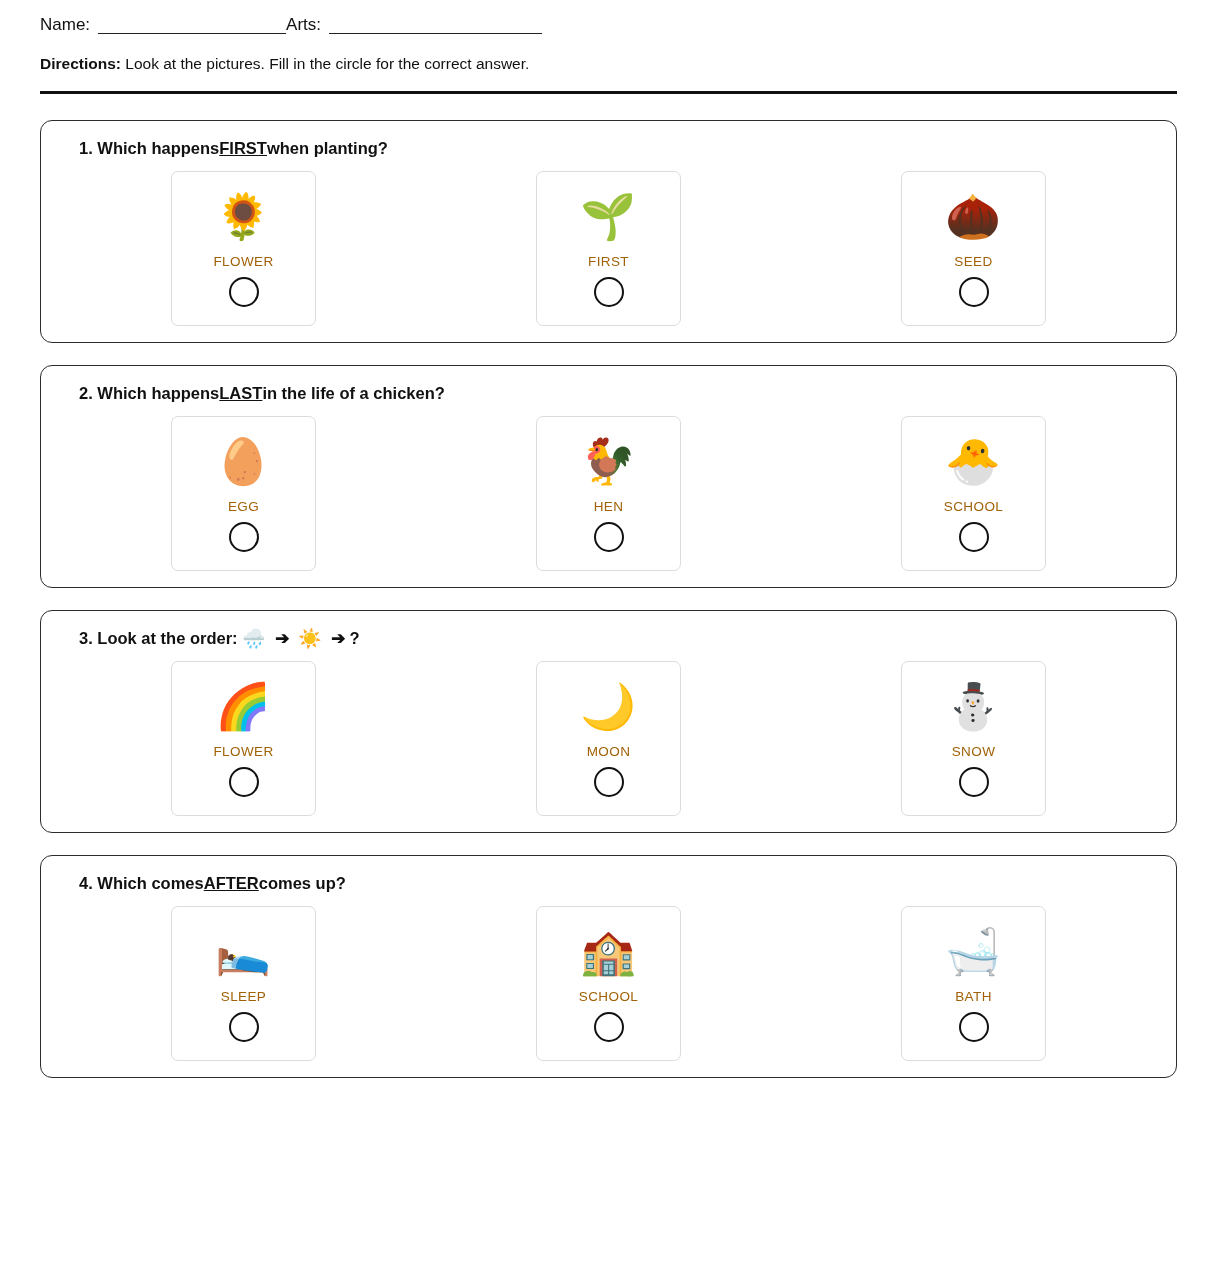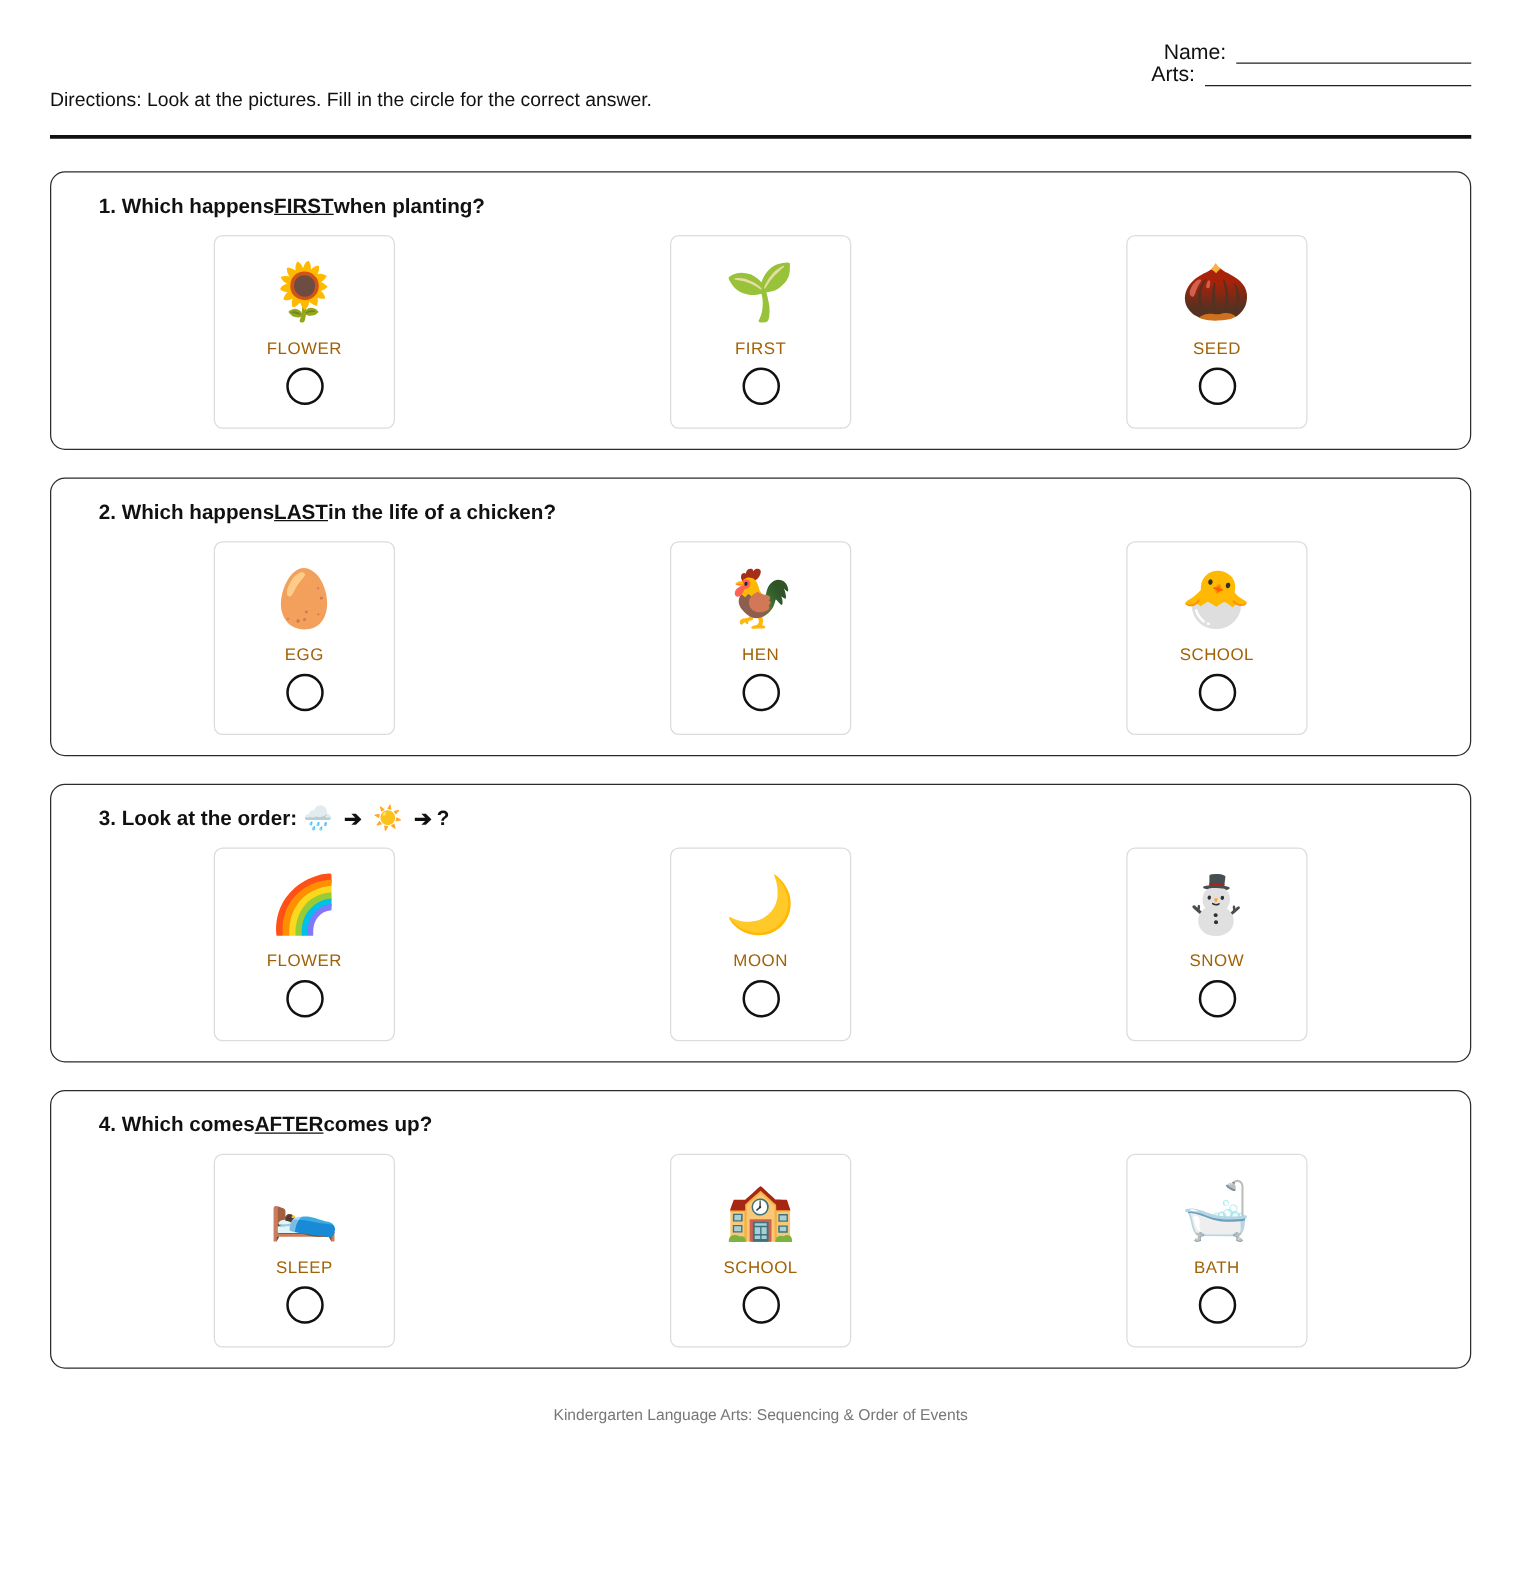--- a/index.html
+++ b/index.html
@@ -19,25 +19,24 @@
   .page {
     width: 1217px;
     height: 1274px;
     padding: 0 40px;
     position: relative;
   }
 
   
   .name-date-row {
     display: flex;
-    justify-content: center;
+    justify-content: flex-start;
     align-items: flex-end;
-    padding-top: 51px;
+    padding-top: 34px;
     height: 34px;
-    flex-direction: column;
   }
   .field {
     display: flex;
     align-items: flex-end;
     font-size: 17px;
     color: #111111;
     line-height: 1;
   }
   .field-label { white-space: nowrap; padding-bottom: 1px; }
   .field-line {
@@ -55,21 +54,21 @@
     letter-spacing: -0.2px;
     margin: 26px 0 0 0;
     color: #111111;
   }
 
   .directions {
     font-size: 15.5px;
     margin-top: 21px;
     color: #111111;
   }
-  .directions b { font-weight: normal; margin-top: 32px; }
+  .directions b { font-weight: bold; margin-top: 32px; }
 
   .rule {
     border: 0;
     border-top: 3px solid #111111;
     margin: 18px 0 0 0;
     width: 1137px;
   }
 
   
   .questions { margin-top: 26px; }
@@ -309,15 +308,14 @@
             <span class="option-emoji">🛁</span>
             <span class="option-label">BATH</span>
             <span class="bubble"></span>
           </div>
         </div>
       </div>
     </div>
 
   </div>
 
-  <div class="footer">Kindergarten Language Arts: Sequencing &amp; Order of Events</div>
 
 </div>
 
 </body></html>

